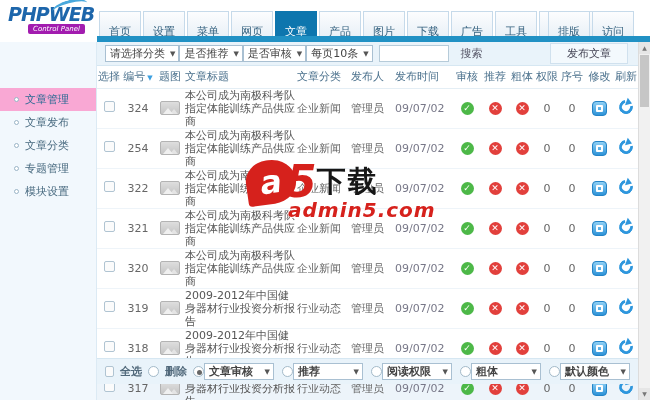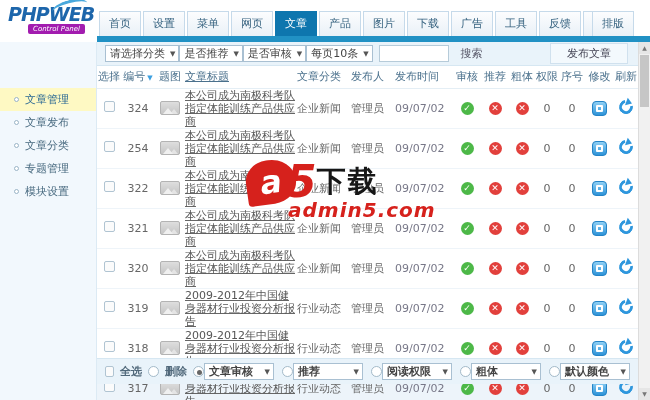--- a/index.html
+++ b/index.html
@@ -11,40 +11,40 @@
   }
   
   .topbar { position: absolute; top: 0; left: 0; width: 650px; height: 42px; background: #fff; }
   .bluebar { position: absolute; top: 36px; left: 97px; right: 0; height: 6px; background: #2191c4; }
   .logo { position: absolute; left: 8px; top: 3px; width: 86px; height: 36px; }
   .logo-title { font-size: 19px; font-weight: bold; font-style: italic; color: #1d66ab; line-height: 22px; letter-spacing: -1px; }
   .logo-swoosh { position: absolute; right: 6px; top: -3px; width: 36px; height: 15px; border-top: 3px solid #49a8dc; border-radius: 50%; transform: rotate(-14deg); }
   .logo-sub { position: absolute; left: 20px; top: 21px; background: #a21caf; color: #fff; font-size: 7px; font-style: italic; padding: 1px 5px; border-radius: 2px; white-space: nowrap; }
   .tabs { position: absolute; left: 99px; top: 11px; display: flex; }
   .tabs-right { position: absolute; right: 14px; top: 11px; display: flex; }
-  .tab { height: 25px; line-height: 24px; padding: 0 9px; margin-right: 2px; background: linear-gradient(#fcfdfe, #e9f1f7); border: 1px solid #c6daea; border-bottom: none; color: #33607e; cursor: pointer; white-space: nowrap; }
+  .tab { height: 25px; line-height: 24px; padding: 8px 9px; margin-right: 2px; background: linear-gradient(#fcfdfe, #e9f1f7); border: 1px solid #c6daea; border-bottom: none; color: #33607e; cursor: pointer; white-space: nowrap; }
   .tab.active { background: #0e76ae; color: #fff; border-color: #0e76ae; }
   
   .sidebar { position: absolute; left: 0; top: 42px; width: 97px; bottom: 0; background: #f2f8fd; border-right: 1px solid #dceaf4; padding-top: 46px; }
   .side-item { height: 23px; padding-left: 14px; color: #47697f; display: flex; align-items: center; cursor: pointer; }
-  .side-item.active { background: #fef9c3; color: #2c6a94; }
+  .side-item.active { background: #f9a8d4; color: #2c6a94; }
   .bullet { width: 5px; height: 5px; border: 1px solid #9ab4c6; border-radius: 50%; margin-right: 6px; background: #fff; flex: 0 0 auto; }
   
   .filterbar { position: absolute; left: 97px; top: 42px; right: 0; height: 24px; background: #e9f3fa; border-bottom: 1px solid #d6e7f2; display: flex; align-items: center; padding: 0 8px; gap: 6px; }
   .fselect { display: inline-flex; align-items: center; justify-content: space-between; background: #fff; border: 1px solid #a9c0d2; height: 17px; padding: 0 3px 0 4px; gap: 5px; color: #444; cursor: pointer; white-space: nowrap; }
   .caret { font-size: 7px; color: #555; }
   .search-input { width: 70px; height: 17px; border: 1px solid #b6cbd9; background: #fff; font-size: 11px; padding: 0 3px; font-family: inherit; }
   .search-btn { color: #556; margin-left: 6px; background: none; border: none; font-size: 11px; font-family: inherit; cursor: pointer; }
   .publish-btn { margin-left: auto; margin-right: 14px; background: #f3f9fd; border: 1px solid #d0e1ee; color: #445; font-size: 11px; padding: 2px 16px; font-family: inherit; cursor: pointer; white-space: nowrap; }
   
   .tablewrap { position: absolute; left: 97px; top: 66px; right: 12px; height: 292px; background: #fff; }
   table { width: 100%; border-collapse: collapse; table-layout: fixed; font-size: 11px; }
   thead th { height: 22px; font-weight: normal; color: #4a708c; border-bottom: 1px solid #e4eef5; padding: 0; }
   tbody td { height: 27px; border-bottom: 1px solid #eef4f9; padding: 0; color: #666; vertical-align: middle; }
-  .c0 { width: 24px; } .c1 { width: 34px; } .c2 { width: 30px; } .c3 { width: 112px; text-decoration: underline; }
+  .c0 { width: 24px; } .c1 { width: 34px; } .c2 { width: 30px; } .c3 { width: 112px; }
   .c4 { width: 54px; } .c5 { width: 44px; } .c6 { width: 58px; } .c7 { width: 28px; }
   .c8 { width: 28px; } .c9 { width: 26px; } .c10 { width: 24px; } .c11 { width: 26px; }
   .c12 { width: 29px; }
   .ctr { text-align: center; } .lft { text-align: left; }
   .title { display: block; line-height: 13px; color: #555; }
   .datecell { color: #778; }
   .sort { font-size: 7px; color: #3da0e0; margin-left: 2px; cursor: pointer; }
   .cbx { display: inline-block; width: 11px; height: 11px; background: #fbfbfb; border: 1px solid #b0c4d2; border-radius: 2px; cursor: pointer; }
   .thumb { display: inline-block; width: 20px; height: 14px; background: linear-gradient(#dedede, #c5c5c5); border: 1px solid #b3b3b3; border-radius: 2px; position: relative; overflow: hidden; vertical-align: middle; }
   .thumb::after { content: ''; position: absolute; bottom: 0; left: 2px; border-left: 5px solid transparent; border-right: 5px solid transparent; border-bottom: 6px solid #f0f0f0; }
@@ -95,20 +95,21 @@
         <div class="tab">产品</div>
         <div class="tab">图片</div>
         <div class="tab">下载</div>
         <div class="tab">广告</div>
         <div class="tab">工具</div>
         <div class="tab">反馈</div>
         <div class="tab">招聘</div>
       </div>
     <div class="tabs-right" id="nav-right">
         <div class="tab">排版</div>
+        <div class="tab">访问</div>
       </div>
   </div>
   <div class="bluebar"></div>
 
   <div class="sidebar">
     <div id="sidebar-list">
         <div class="side-item active">
           <span class="bullet"></span>
           <span>文章管理</span>
         </div>

